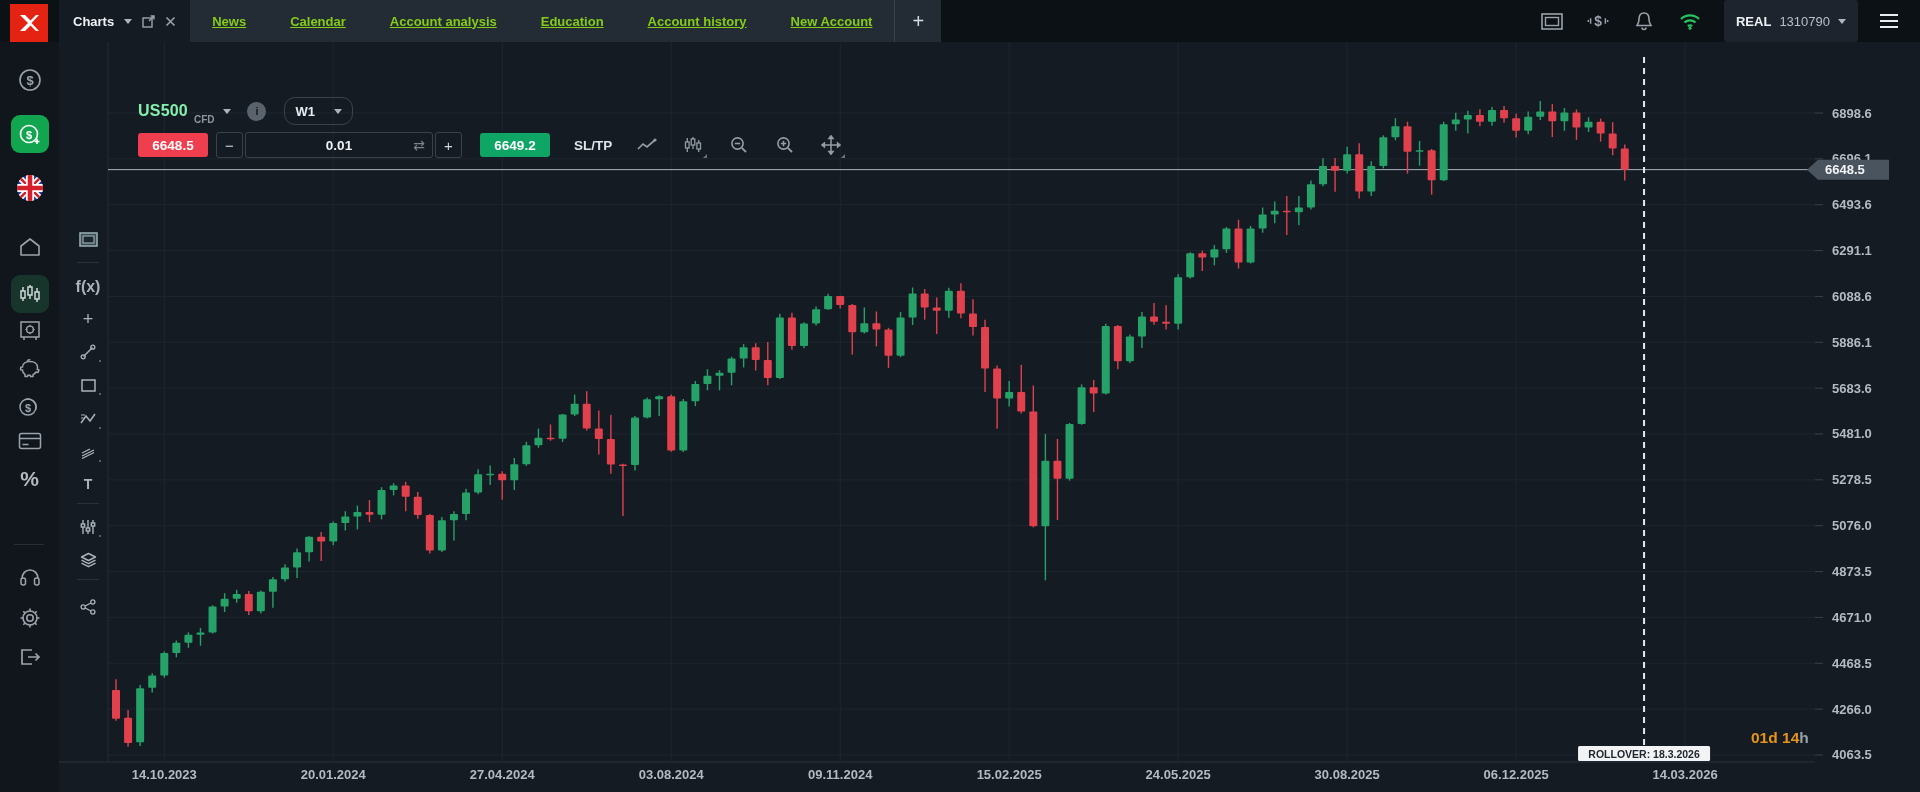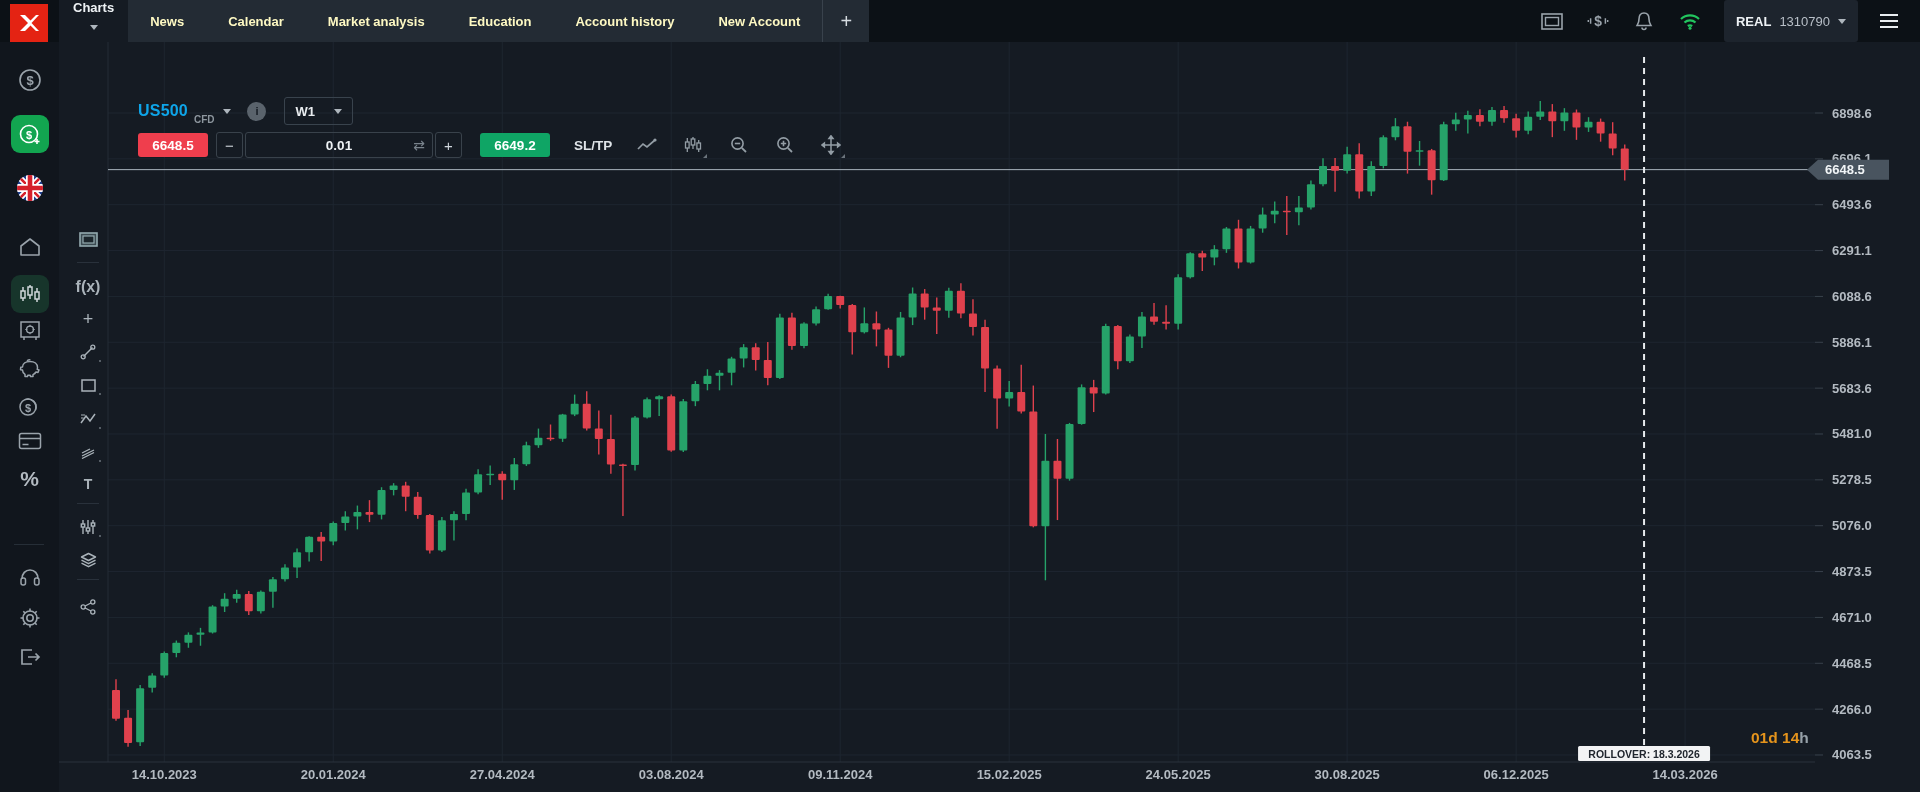--- a/index.html
+++ b/index.html
@@ -2,47 +2,47 @@
 <html><head>
 <meta charset="utf-8">
 <style>
   html,body{margin:0;padding:0;background:#0c1116;}
   body{width:1920px;height:792px;position:relative;overflow:hidden;
        font-family:"Liberation Sans",sans-serif;-webkit-font-smoothing:antialiased;color:#cfd6dc;}
   
   .topbar{position:absolute;left:0;top:0;width:1920px;height:42px;background:#0c1116;z-index:30;}
   .logo{position:absolute;left:10px;top:4px;width:38px;height:38px;background:#e42313;display:flex;align-items:center;justify-content:center;}
   .tabstrip{position:absolute;left:59px;top:0;height:42px;background:#232b34;display:flex;align-items:stretch;}
-  .tab-active{background:#151b23;display:flex;align-items:center;padding:0 14px;gap:10px;flex-direction:column;}
+  .tab-active{background:#151b23;display:flex;align-items:center;padding:12px 14px;gap:10px;}
   .tab-active .lbl{font-size:13px;font-weight:700;color:#eef2f5;}
   .caret{display:inline-block;width:0;height:0;border-left:4px solid transparent;border-right:4px solid transparent;border-top:5px solid #aeb6bd;}
-  .tab{display:flex;align-items:center;padding:0 22px;font-size:13px;font-weight:700;color:#fef9c3;cursor:pointer;}
+  .tab{display:flex;align-items:center;padding:0 22px;font-size:13px;font-weight:700;color:#84cc16;cursor:pointer;text-decoration:underline;}
   .tab-add{display:flex;align-items:center;justify-content:center;width:46px;border-left:1px solid #39424c;color:#d6dce1;font-size:20px;font-weight:400;}
   .tb-right{position:absolute;right:0;top:0;height:42px;display:flex;align-items:center;gap:22px;padding-right:22px;}
   .tb-ico{width:24px;height:24px;display:flex;align-items:center;justify-content:center;}
   .acct{display:flex;align-items:center;gap:8px;background:#1d242d;border-radius:3px;height:42px;padding:0 12px;}
   .acct .t{font-size:13px;font-weight:800;color:#eef2f5;}
   .acct .n{font-size:13px;font-weight:400;color:#b8bfc7;}
   .burger{display:flex;flex-direction:column;gap:4px;}
   .burger span{display:block;width:18px;height:2px;background:#e9edf0;}
   
   .sidebar{position:absolute;left:0;top:42px;width:59px;height:750px;background:#11161d;z-index:25;}
   .sb-ico{position:absolute;left:0;width:59px;display:flex;align-items:center;justify-content:center;color:#9aa3ab;}
   .sb-pill{width:38px;height:38px;border-radius:9px;display:flex;align-items:center;justify-content:center;}
   .sb-div{position:absolute;left:14px;width:30px;height:1px;background:#262e37;}
   
   .chart{position:absolute;left:59px;top:42px;width:1861px;height:750px;background:#151b23;}
   #chart-svg{position:absolute;left:0;top:0;}
   
   .symrow{position:absolute;left:79px;top:55px;display:flex;align-items:center;z-index:10;}
-  .sym{font-size:16px;font-weight:800;color:#0ea5e9;letter-spacing:.2px;}
+  .sym{font-size:16px;font-weight:800;color:#86efac;letter-spacing:.2px;}
   .symtype{font-size:10px;font-weight:700;color:#8d969e;margin-left:6px;margin-top:16px;}
   .symrow .caret{margin-left:9px;}
   .info{width:19px;height:19px;border-radius:50%;background:#5a636c;color:#151b23;font-size:11px;font-weight:800;display:flex;align-items:center;justify-content:center;margin-left:16px;}
-  .tfbox{margin-left:18px;height:26px;border:1px solid #39434d;border-radius:3px;display:flex;align-items:center;gap:10px;padding:0 10px;}
+  .tfbox{margin-left:18px;height:26px;border:1px solid #39434d;border-radius:11px;display:flex;align-items:center;gap:10px;padding:0 10px;}
   .tfbox .t{font-size:13px;font-weight:700;color:#e8ecef;}
   .traderow{position:absolute;left:79px;top:90px;display:flex;align-items:center;height:26px;z-index:10;}
   .btn-sell,.btn-buy{height:24px;min-width:56px;padding:0 7px;border-radius:3px;display:flex;align-items:center;justify-content:center;font-size:13.5px;font-weight:700;color:#fff;}
   .btn-sell{background:#ef3e4d;}
   .btn-buy{background:#0fa565;}
   .stepbtn{width:27px;height:26px;border:1px solid #39424b;border-radius:3px;display:flex;align-items:center;justify-content:center;color:#cfd6dc;font-size:15px;box-sizing:border-box;}
   .volfield{width:188px;height:26px;border:1px solid #39424b;border-radius:3px;display:flex;align-items:center;box-sizing:border-box;position:relative;}
   .volfield .v{flex:1;text-align:center;font-size:13.5px;font-weight:700;color:#eef2f5;}
   .volfield .rf{position:absolute;right:7px;color:#79838c;font-size:14px;}
   .sltp{margin-left:24px;font-size:13.5px;font-weight:700;color:#dfe4e8;}
@@ -76,21 +76,21 @@
         <path d="M1.5 1.5 L9.5 9.5 M9.5 1.5 L1.5 9.5" stroke="#9aa3ab" stroke-width="1.6"></path>
       </svg>
     </div>
     <div class="tab">
         <span>News</span>
       </div>
     <div class="tab">
         <span>Calendar</span>
       </div>
     <div class="tab">
-        <span>Market analysis</span>
+        <span>Account analysis</span>
       </div>
     <div class="tab">
         <span>Education</span>
       </div>
     <div class="tab">
         <span>Account history</span>
       </div>
     <div class="tab">
         <span>New Account</span>
       </div>

